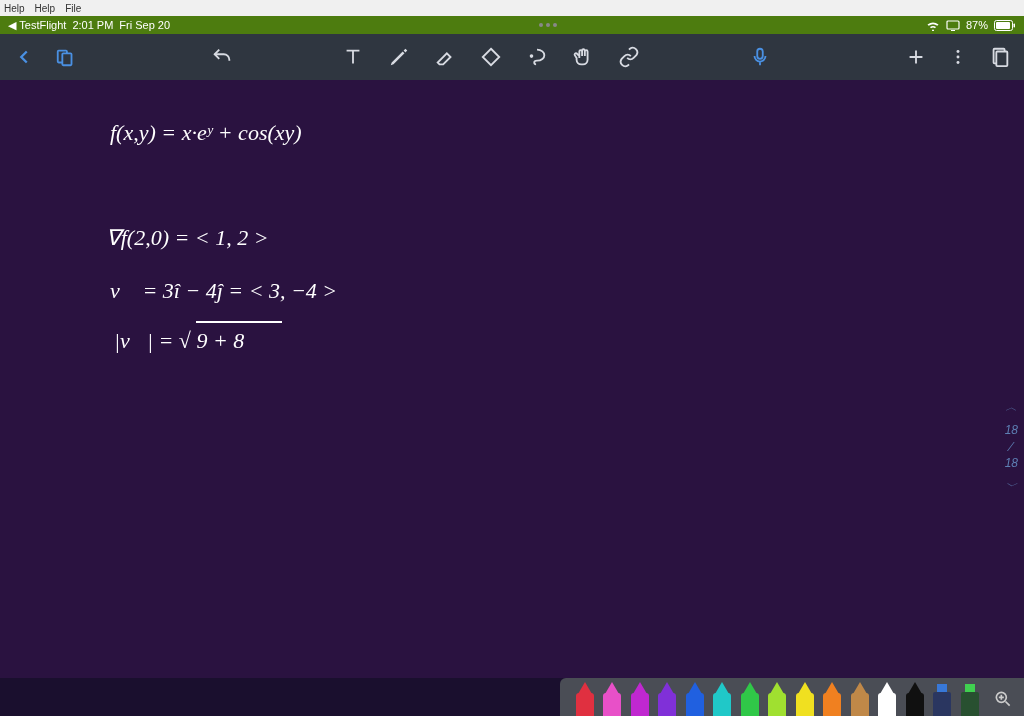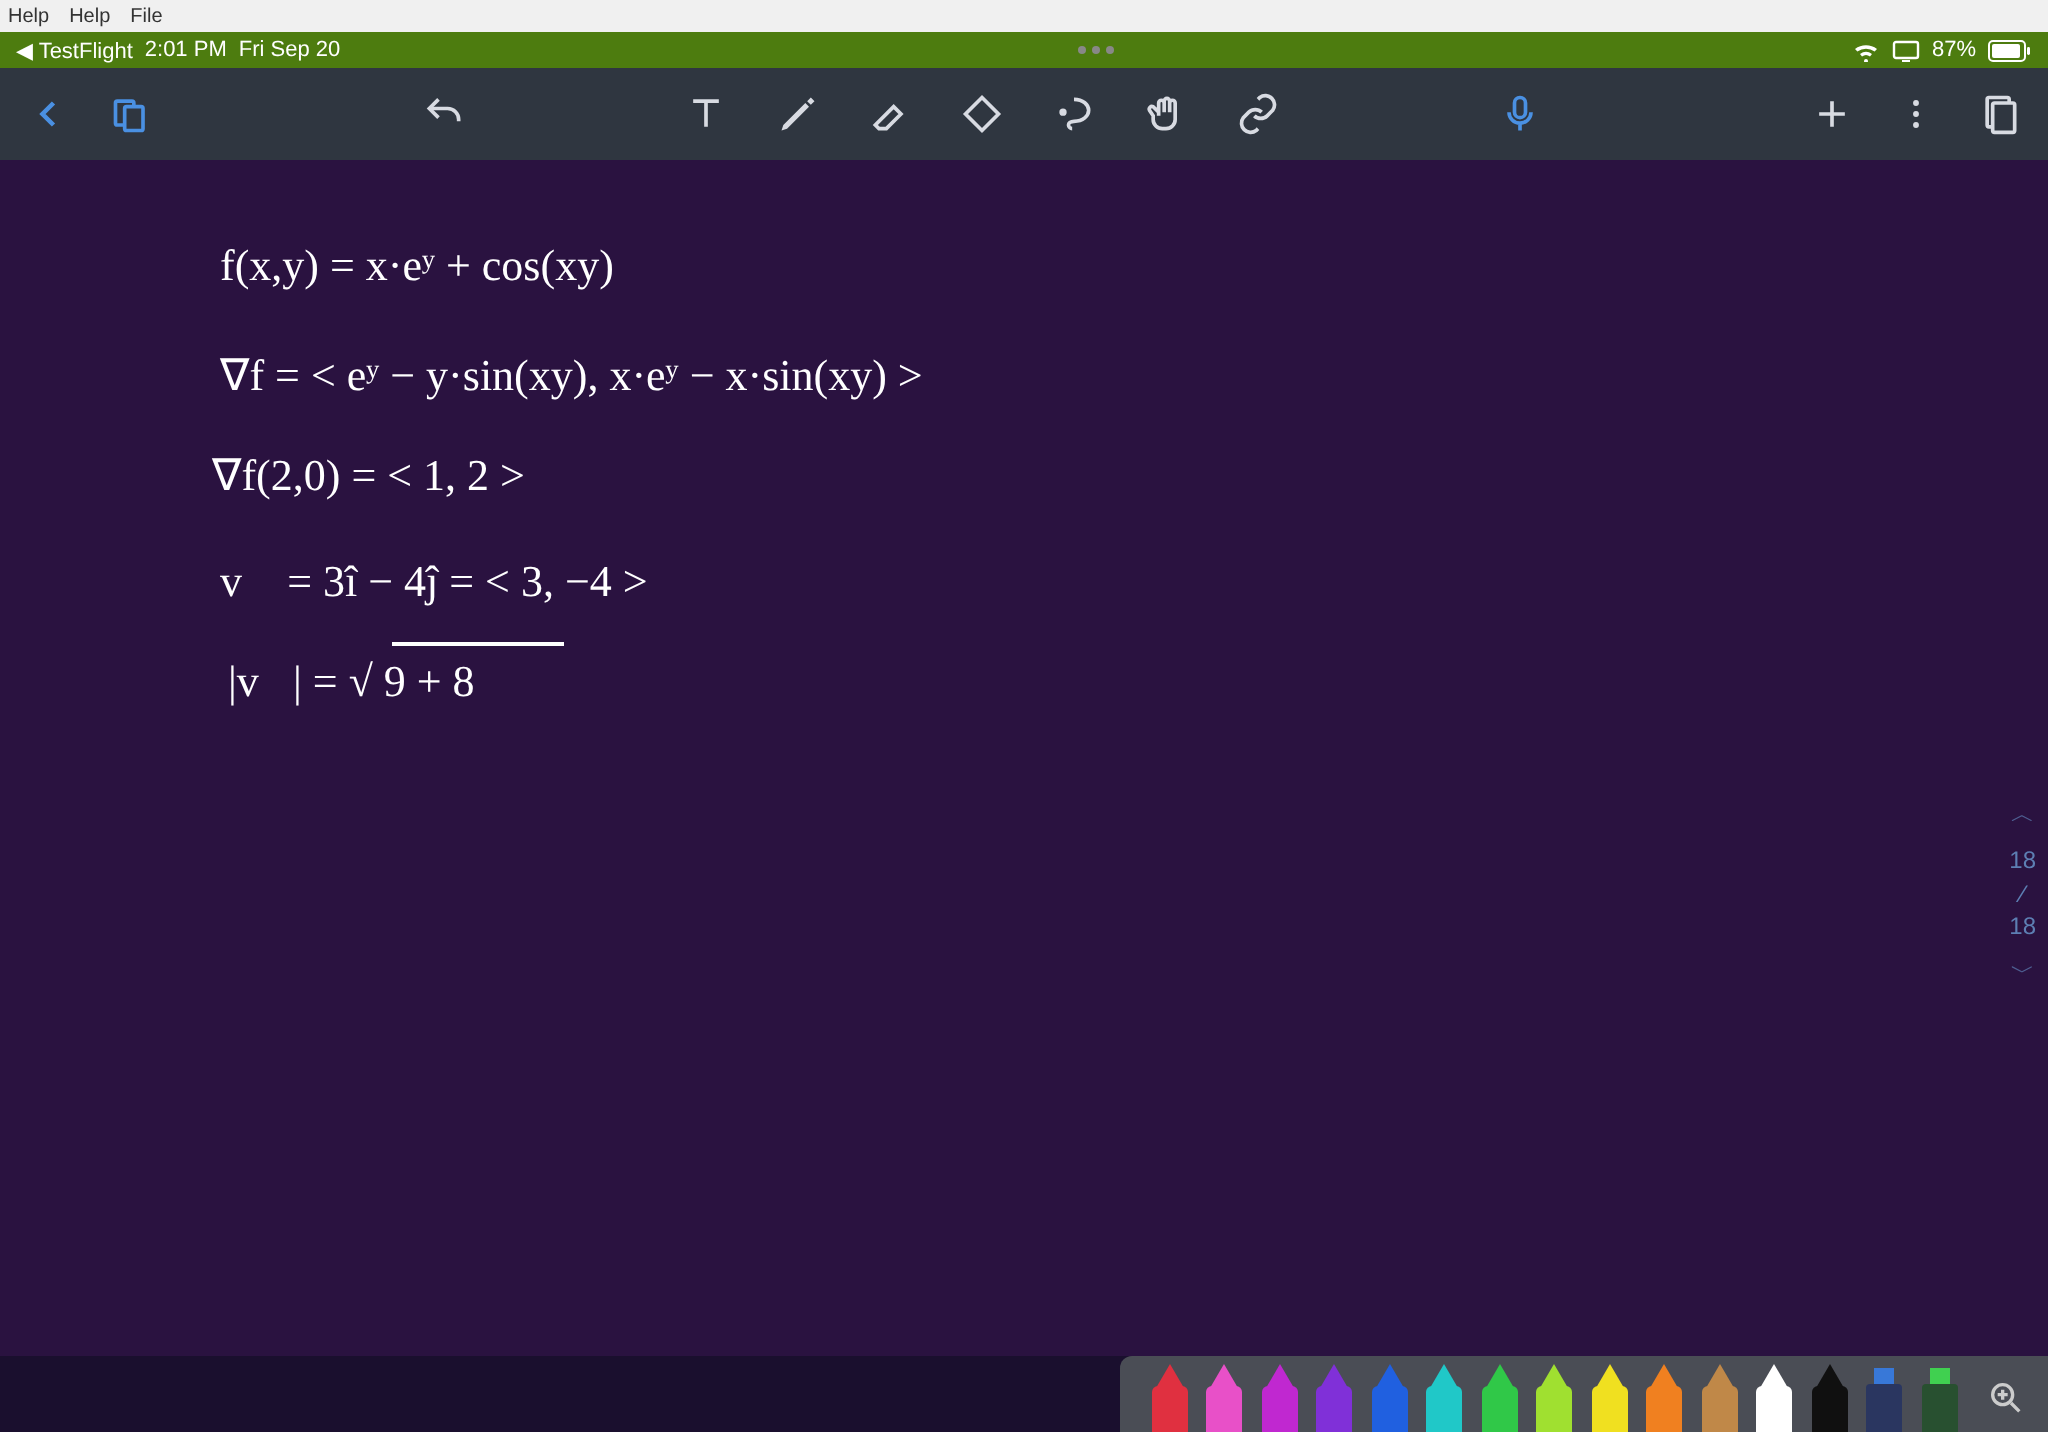--- a/index.html
+++ b/index.html
@@ -56,20 +56,21 @@
   }
   .tool-btn svg { width: 22px; height: 22px; }
   .toolbar-gap { width: 100px; }
   .canvas {
     position: absolute;
     top: 80px;
     left: 0;
     right: 0;
     bottom: 38px;
     background: #2a1240;
+    font-style: italic;
   }
   .handwriting {
     position: absolute;
     color: #fff;
     font-family: "Comic Sans MS", "Segoe Script", cursive;
     font-size: 22px;
     white-space: nowrap;
     user-select: none;
   }
   .sqrt-top {
@@ -285,21 +286,20 @@
       <svg viewBox="0 0 24 24" fill="none" stroke="currentColor" stroke-width="2">
           <rect x="5" y="3" width="12" height="16" rx="1"></rect>
           <rect x="8" y="6" width="12" height="16" rx="1" fill="#2f3640"></rect>
         </svg>
     </div>
   </div>
 </div>
 
 <div class="canvas">
   <div class="handwriting" style="top:40px; left:110px">f(x,y) = x·eʸ + cos(xy)</div>
-  <div class="handwriting" style="top:95px; left:110px">∇f = &lt; eʸ − y·sin(xy),  x·eʸ − x·sin(xy) &gt;</div>
   <div class="handwriting" style="top:145px; left:106px">∇f(2,0) = &lt; 1, 2 &gt;</div>
   <div class="handwriting" style="top:198px; left:110px">v⃗ = 3î − 4ĵ  =  &lt; 3, −4 &gt;</div>
   <div class="handwriting" style="top:248px; left:114px">|v⃗| = √ 9 + 8</div>
   <div class="sqrt-top" style="top:241px; left:196px; width:86px"></div>
 
   <div class="page-indicator">
     <span class="arrow">︿</span>
     <div class="nums">
       <div>18</div>
       <div>⁄</div>

